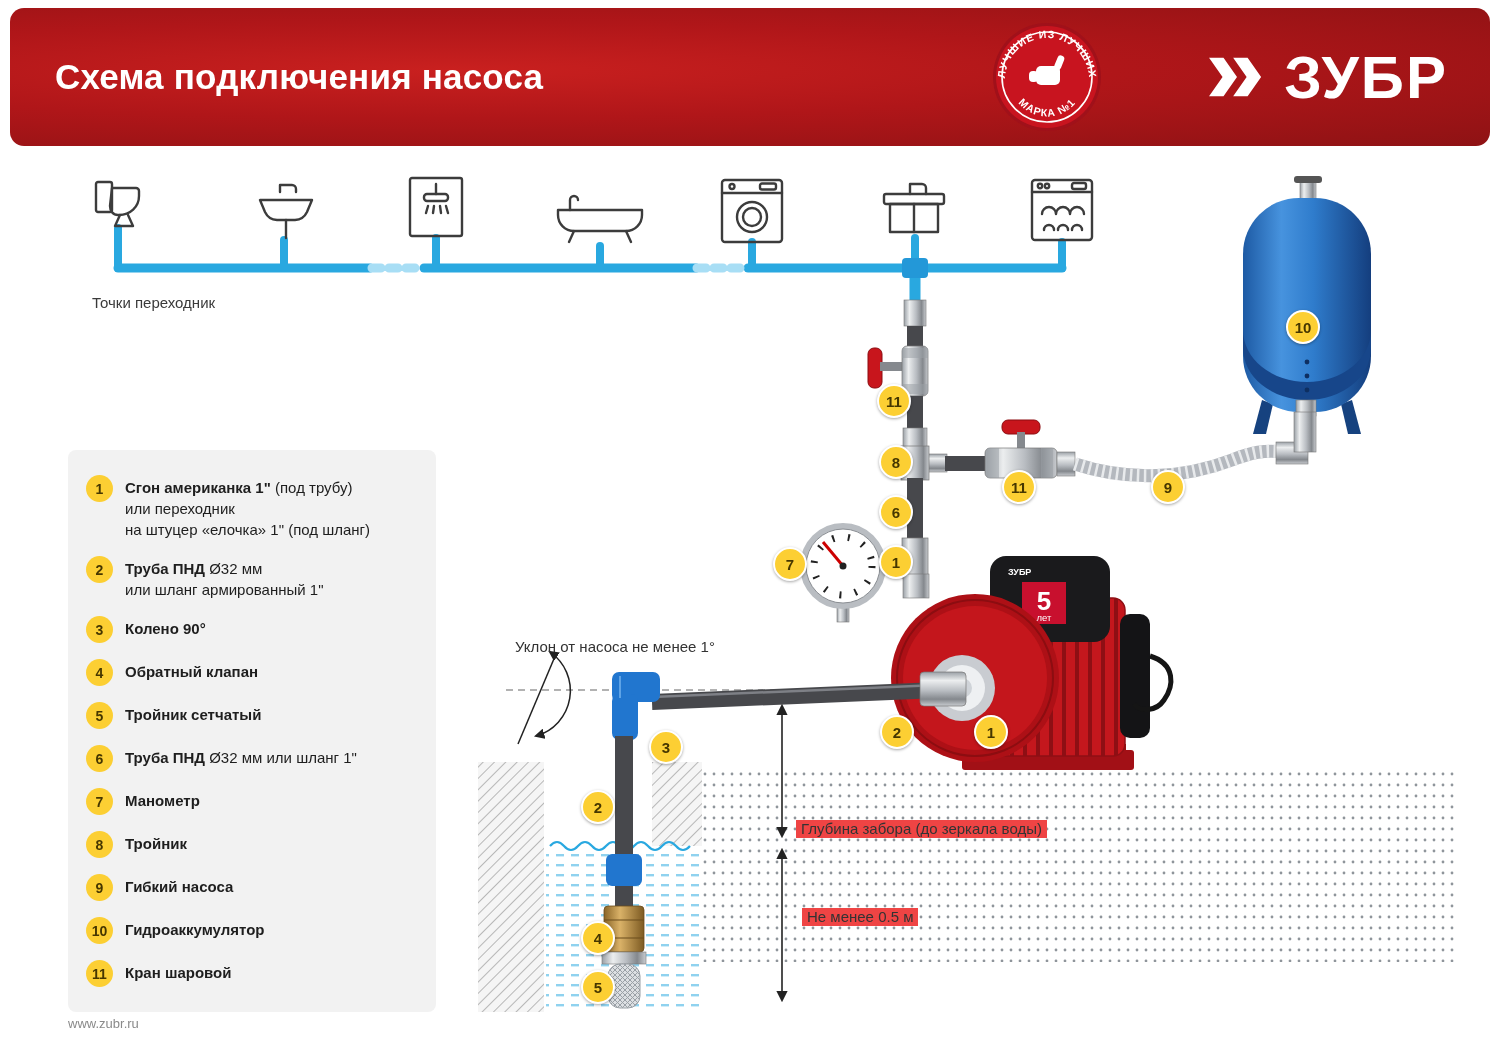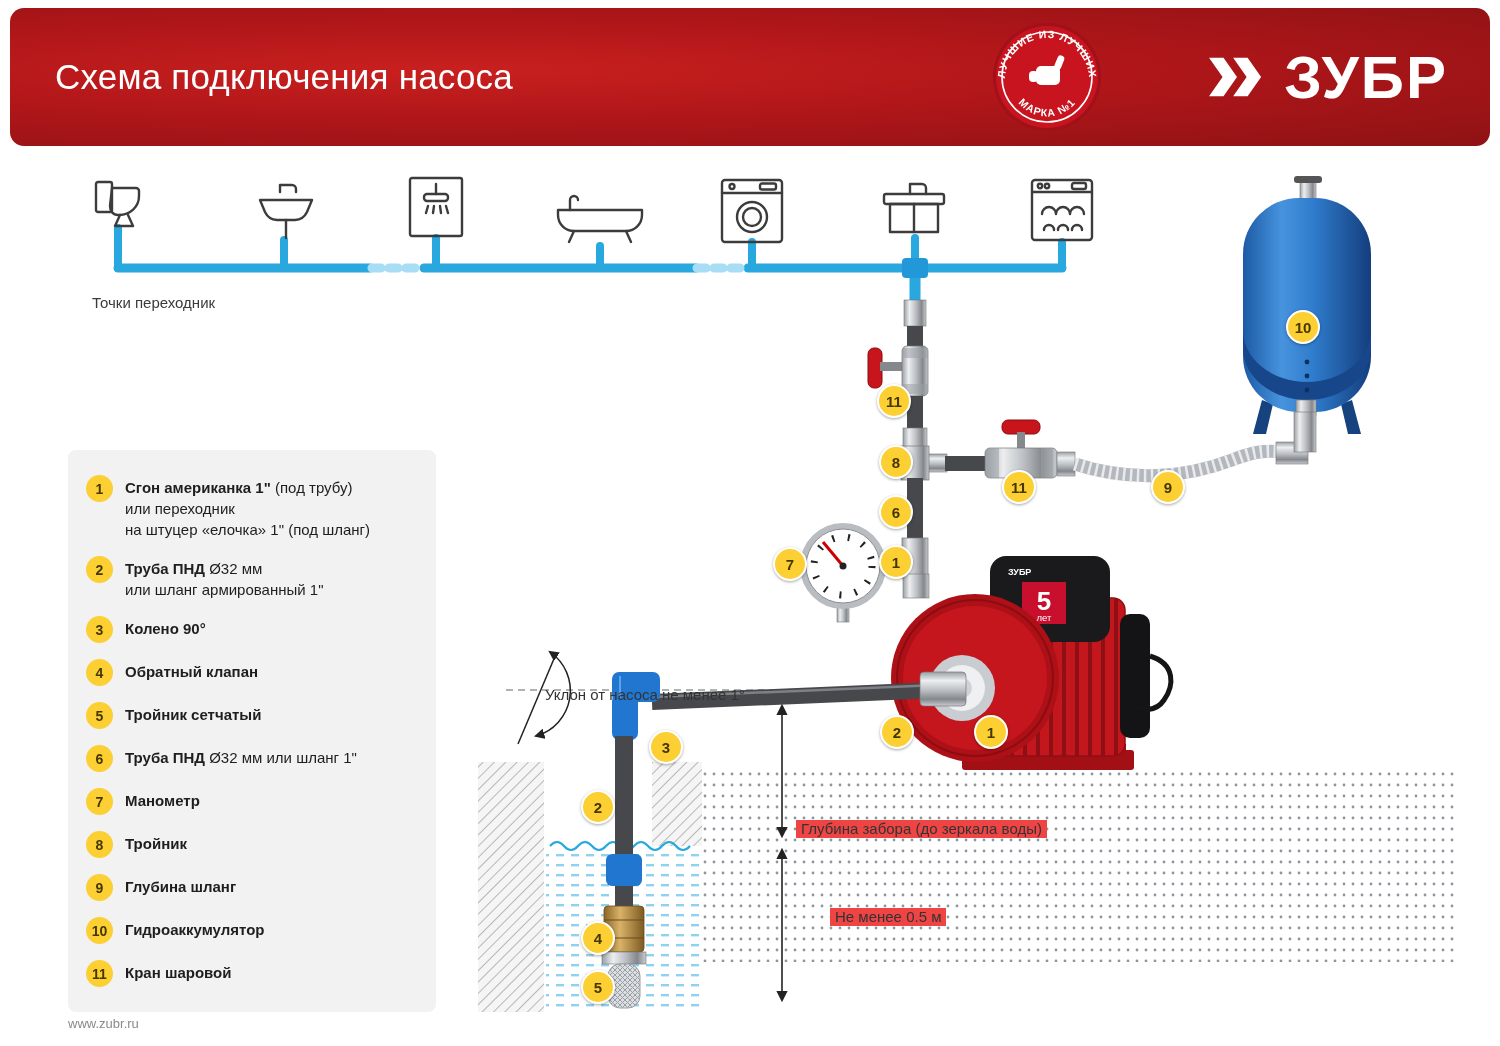--- a/index.html
+++ b/index.html
@@ -2,21 +2,21 @@
 <html><head>
 <meta charset="utf-8">
 <style>
   html,body{margin:0;padding:0;background:#fff;}
   .page{position:relative;width:1500px;height:1046px;background:#fff;overflow:hidden;
         font-family:"Liberation Sans",sans-serif;}
   
   .hdr{position:absolute;left:10px;top:8px;width:1480px;height:138px;border-radius:14px;
        background:radial-gradient(ellipse at 30% 45%, #c9201f 0%, #b01619 45%, #8e1214 100%);}
   .hdr h1{position:absolute;left:45px;top:50%;transform:translateY(-50%);margin:0;
-          color:#fff;font-size:35px;font-weight:400;letter-spacing:.2px;}
+          color:#fff;font-size:35px;font-weight:700;letter-spacing:.2px;}
   .award{position:absolute;left:982px;top:14px;width:110px;height:110px;}
   .brand{position:absolute;right:42px;top:0;height:138px;display:flex;align-items:center;gap:16px;}
   .brand .word{color:#fff;font-size:60px;font-weight:800;letter-spacing:2px;}
   
   .txt{position:absolute;font-size:15px;color:#3a3a3a;}
   .ann{position:absolute;font-size:15px;color:#333;background:#ef4444;padding:0 5px;line-height:18px;}
   .footer-url{position:absolute;left:68px;top:1016px;font-size:13px;color:#8a8a8a;}
   
   .dbadge{position:absolute;width:30px;height:30px;margin:-16px 0 0 -16px;border-radius:50%;
           background:#fccf33;border:2px solid #fff;box-shadow:0 1px 3px rgba(0,0,0,.35);
@@ -302,23 +302,23 @@
       </g>
     </g>
 
     <g stroke="#222" stroke-width="1.6">
       <line x1="782" y1="706" x2="782" y2="836" marker-start="url(#arrow)" marker-end="url(#arrow)"></line>
       <line x1="782" y1="850" x2="782" y2="1000" marker-start="url(#arrow)" marker-end="url(#arrow)"></line>
     </g>
   </svg>
 
   <div class="txt" style="left:92px;top:294px;">Точки переходник</div>
-  <div class="ann" style="left:540px;top:638px;background:transparent;margin-top:48px;">Уклон от насоса не менее 1°</div>
+  <div class="ann" style="left:510px;top:638px;background:transparent;">Уклон от насоса не менее 1°</div>
   <div class="ann" style="left:796px;top:820px;">Глубина забора (до зеркала воды)</div>
-  <div class="ann" style="left:802px;top:908px;margin-left:28px;">Не менее 0.5 м</div>
+  <div class="ann" style="left:802px;top:908px;">Не менее 0.5 м</div>
 
   <div class="dbadge" style="left:893px;top:400px;">11</div>
   <div class="dbadge" style="left:895px;top:461px;">8</div>
   <div class="dbadge" style="left:895px;top:511px;">6</div>
   <div class="dbadge" style="left:895px;top:561px;">1</div>
   <div class="dbadge" style="left:789px;top:563px;">7</div>
   <div class="dbadge" style="left:1018px;top:486px;">11</div>
   <div class="dbadge" style="left:1167px;top:486px;">9</div>
   <div class="dbadge" style="left:1302px;top:326px;">10</div>
   <div class="dbadge" style="left:990px;top:731px;">1</div>
@@ -359,21 +359,21 @@
     <div class="lrow">
       <span class="lbadge">7</span>
       <p class="ltext"><b>Манометр</b><span class="rest"></span></p>
     </div>
     <div class="lrow">
       <span class="lbadge">8</span>
       <p class="ltext"><b>Тройник</b><span class="rest"></span></p>
     </div>
     <div class="lrow">
       <span class="lbadge">9</span>
-      <p class="ltext"><b>Глубина шланг</b><span class="rest"></span></p>
+      <p class="ltext"><b>Гибкий насоса</b><span class="rest"></span></p>
     </div>
     <div class="lrow">
       <span class="lbadge">10</span>
       <p class="ltext"><b>Гидроаккумулятор</b><span class="rest"></span></p>
     </div>
     <div class="lrow">
       <span class="lbadge">11</span>
       <p class="ltext"><b>Кран шаровой</b><span class="rest"></span></p>
     </div>
   </aside>

